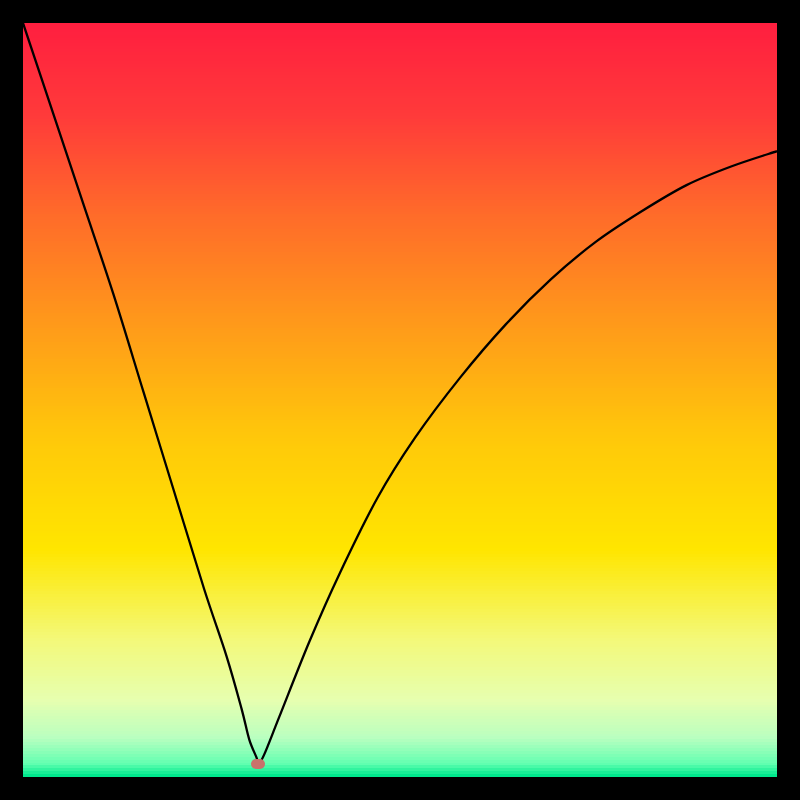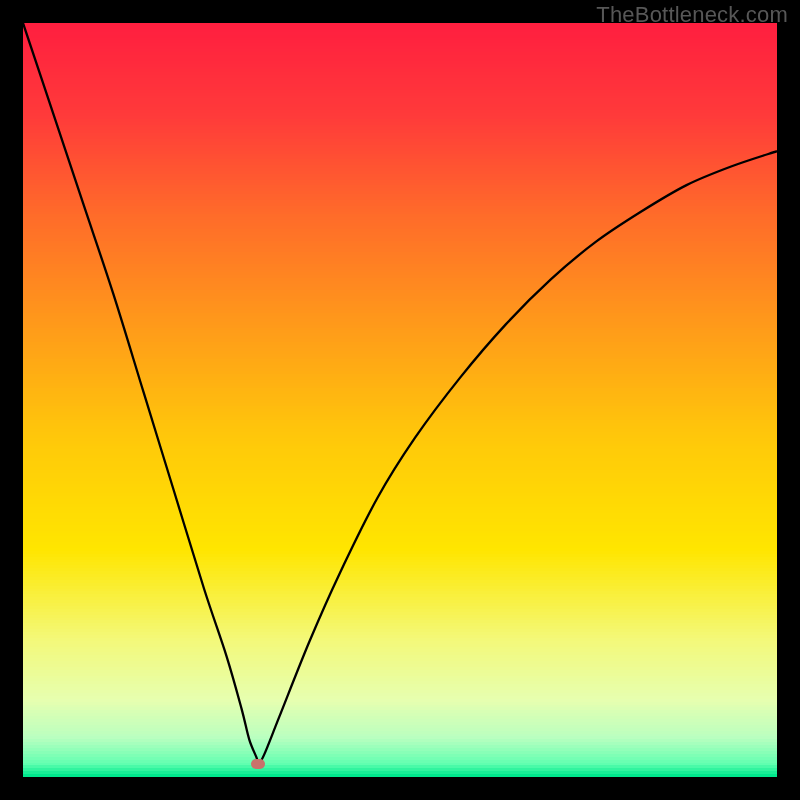--- a/index.html
+++ b/index.html
@@ -56,21 +56,20 @@
     height: 10px;
     background: #c9716b;
     border-radius: 5px;
     transform: translate(-50%, -50%);
   }
 </style>
 </head>
 <body>
 <div class="outer">
 
-  <div class="watermark">TheBottleneck.com</div>
 
   <div class="plot">
     <div class="gradient" id="grad">
         <div class="band" style="top: 0px; height: 3.9px; background: rgb(255, 31, 63);"></div>
         <div class="band" style="top: 2.9px; height: 3.9px; background: rgb(255, 32, 63);"></div>
         <div class="band" style="top: 5.8px; height: 3.9px; background: rgb(255, 33, 63);"></div>
         <div class="band" style="top: 8.7px; height: 3.9px; background: rgb(255, 34, 63);"></div>
         <div class="band" style="top: 11.6px; height: 3.9px; background: rgb(255, 34, 62);"></div>
         <div class="band" style="top: 14.5px; height: 3.9px; background: rgb(255, 35, 62);"></div>
         <div class="band" style="top: 17.4px; height: 3.9px; background: rgb(255, 36, 62);"></div>

